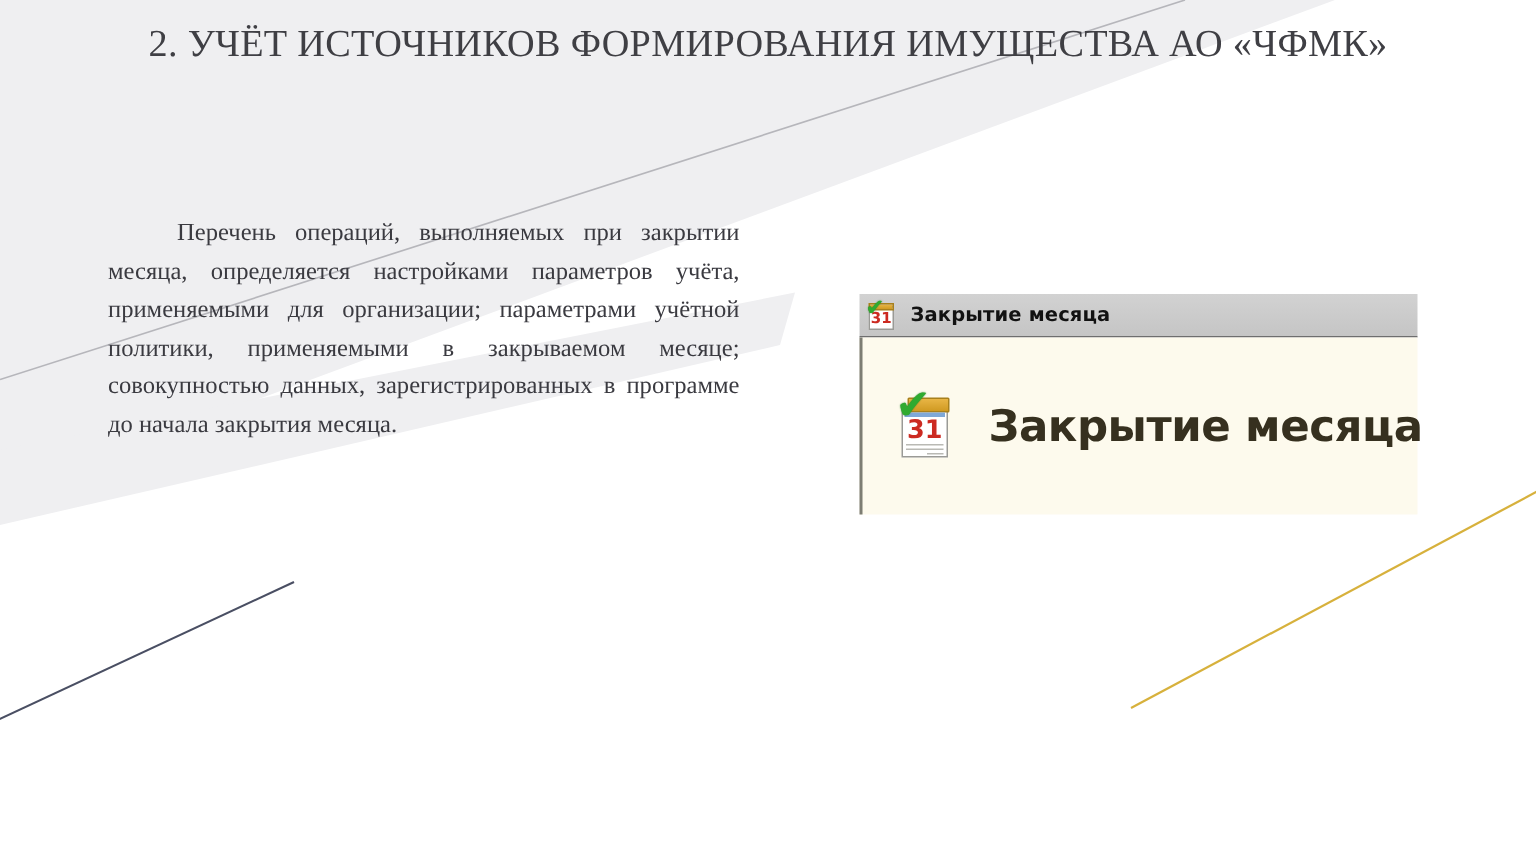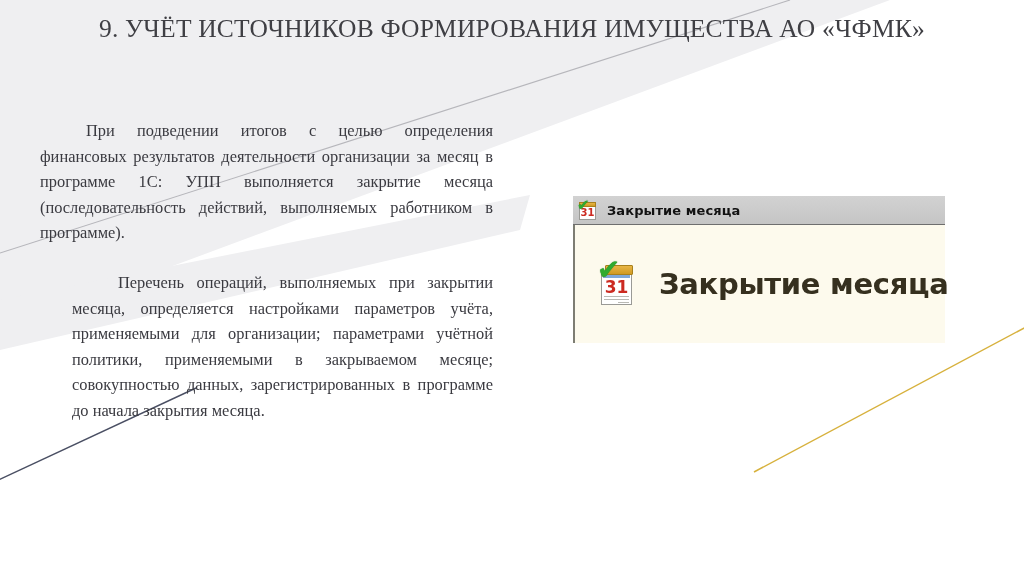--- a/index.html
+++ b/index.html
@@ -217,27 +217,24 @@
     <polygon points="0,300 530,195 520,230 0,350" fill="#efeff1"></polygon>
 
     <line x1="790" y1="0" x2="0" y2="253" stroke="#b6b6bb" stroke-width="1.1"></line>
 
     <line x1="196" y1="388" x2="-6" y2="482" stroke="#4a4f63" stroke-width="1.4"></line>
 
     <line x1="1026" y1="327" x2="754" y2="472" stroke="#d7b13c" stroke-width="1.5"></line>
   </svg>
 
   <div id="title-bar">
-    <h1 id="page-title">9. УЧЁТ ИСТОЧНИКОВ ФОРМИРОВАНИЯ ИМУЩЕСТВА АО «ЧФМК»</h1>
+    <h1 id="page-title">2. УЧЁТ ИСТОЧНИКОВ ФОРМИРОВАНИЯ ИМУЩЕСТВА АО «ЧФМК»</h1>
   </div>
 
   <div id="text-column">
-    <p class="para first">
-      <span class="j">При подведении итогов с целью определения финансовых результатов деятельности организации за месяц в программе 1С: УПП выполняется закрытие месяца (последовательность действий, выполняемых работником в программе).</span>
-    </p>
     <p class="para second">
       <span class="j">Перечень операций, выполняемых при закрытии месяца, определяется настройками параметров учёта, применяемыми для организации; параметрами учётной политики, применяемыми в закрываемом месяце; совокупностью данных, зарегистрированных в программе до начала закрытия месяца.</span>
     </p>
   </div>
 
   <div id="oneс-window">
 
     <div id="window-titlebar">
       <span class="cal-icon" id="titlebar-cal-icon">
         <span class="cal-sheet"></span>

